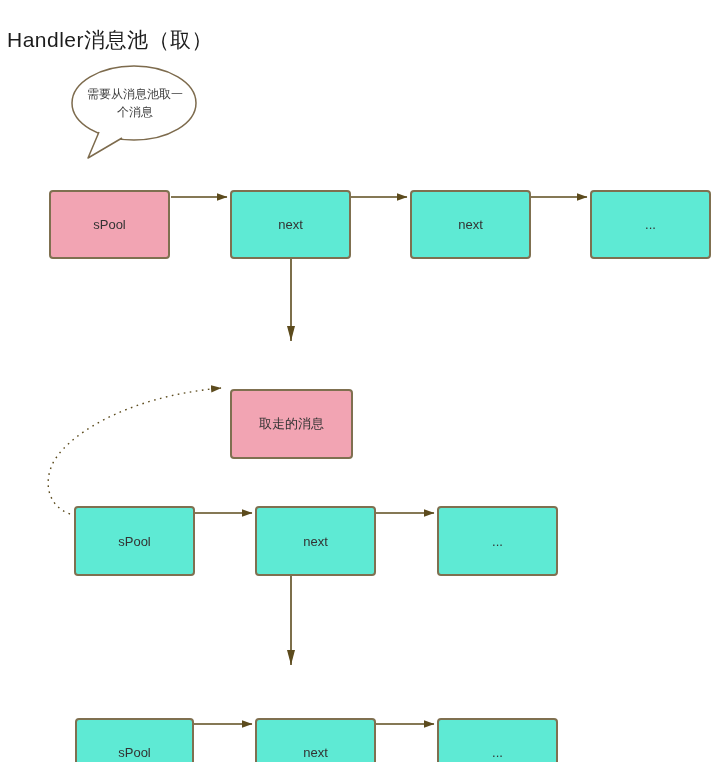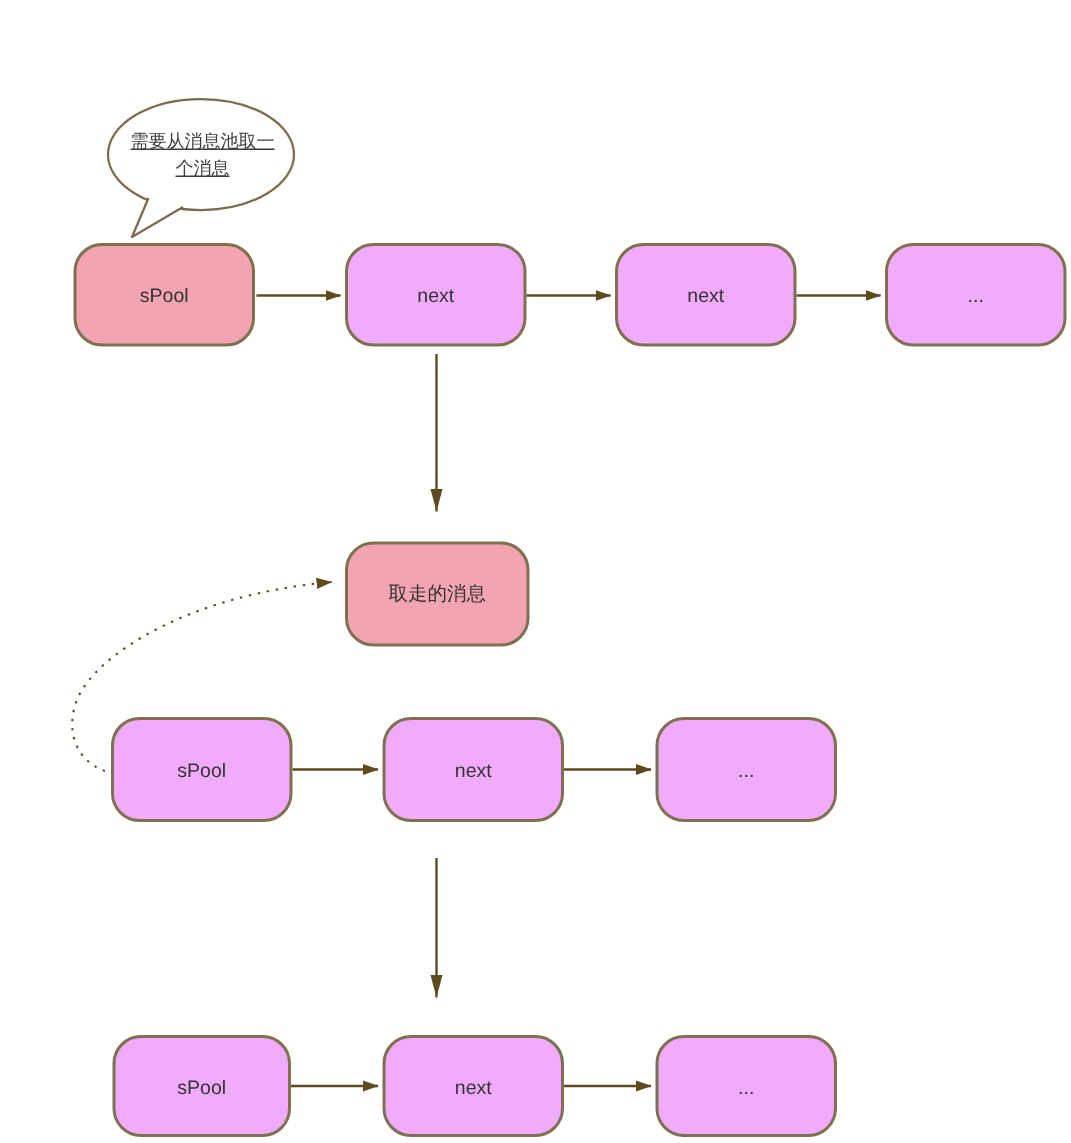--- a/index.html
+++ b/index.html
@@ -11,32 +11,33 @@
     overflow:hidden;
   }
   #connector-layer{position:absolute;left:0;top:0;width:714px;height:762px;}
   .page-title{
     position:absolute;left:7px;top:26px;
     font-size:21px;font-weight:500;color:#1c1c1c;
     letter-spacing:0.5px;
   }
   .bubble-text{
     position:absolute;left:77px;top:85px;width:116px;
-    text-align:center;font-size:12px;line-height:18px;color:#3d3d3d;text-decoration:underline;
+    text-align:center;font-size:12px;line-height:18px;color:#3d3d3d;
   }
   .node{
     position:absolute;
     border:2px solid #7f7050;
-    border-radius:19px;
+    border-radius:4px;
     display:flex;align-items:center;justify-content:center;
     font-size:13px;color:#333333;
     box-sizing:border-box;
+    margin-top:28px;
   }
   .node.pink{background:#f2a4b3;}
-  .node.cyan{background:#f0abfc;}
+  .node.cyan{background:#5eead4;}
 </style>
 </head>
 <body>
 
 <div id="canvas">
 
   <svg id="connector-layer" width="714" height="762" viewBox="0 0 714 762">
     <defs>
       <marker id="ah" markerUnits="userSpaceOnUse" markerWidth="11" markerHeight="9" refX="10" refY="4.5" orient="auto">
         <path d="M0,0.8 L10.5,4.5 L0,8.2 Z" fill="#5c4b1d"></path>
@@ -59,20 +60,21 @@
 
     <line x1="195" y1="513" x2="252" y2="513" stroke="#5c4b1d" stroke-width="1.6" marker-end="url(#ah)"></line>
     <line x1="376" y1="513" x2="434" y2="513" stroke="#5c4b1d" stroke-width="1.6" marker-end="url(#ah)"></line>
 
     <line x1="291" y1="572" x2="291" y2="665" stroke="#5c4b1d" stroke-width="1.6" marker-end="url(#ahLong)"></line>
 
     <line x1="194" y1="724" x2="252" y2="724" stroke="#5c4b1d" stroke-width="1.6" marker-end="url(#ah)"></line>
     <line x1="376" y1="724" x2="434" y2="724" stroke="#5c4b1d" stroke-width="1.6" marker-end="url(#ah)"></line>
   </svg>
 
+  <div class="page-title">Handler消息池（取）</div>
 
   <div class="bubble-text">
     <div>需要从消息池取一</div>
     <div>个消息</div>
   </div>
 
   <div class="node pink" style="left:49px;top:162px;width:121px;height:69px;">sPool</div>
   <div class="node cyan" style="left:230px;top:162px;width:121px;height:69px;">next</div>
   <div class="node cyan" style="left:410px;top:162px;width:121px;height:69px;">next</div>
   <div class="node cyan" style="left:590px;top:162px;width:121px;height:69px;">...</div>

